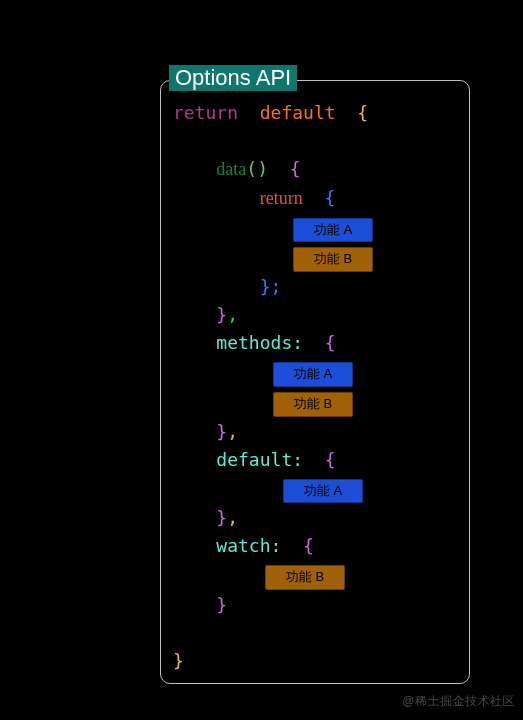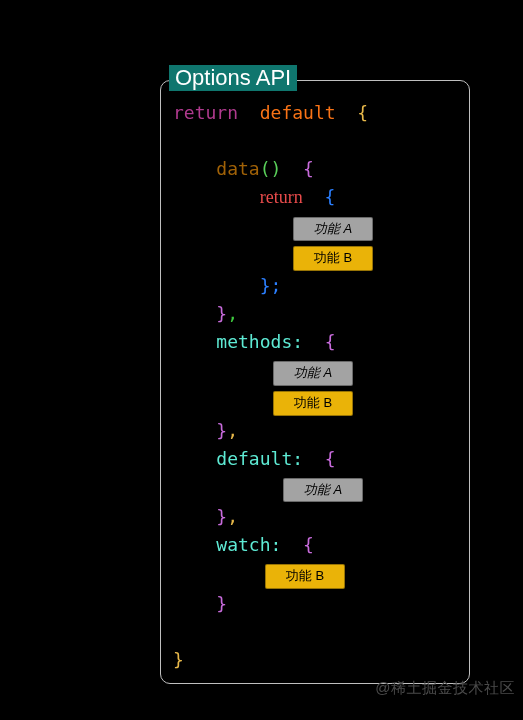--- a/index.html
+++ b/index.html
@@ -33,21 +33,21 @@
   }
   .code {
     font-family: Menlo, Consolas, monospace;
     font-size: 18px;
     line-height: 1.55;
     color: #fff;
   }
   .line { white-space: pre; }
   .kw-export { color: #b03a8e; } 
   .kw-default { color: #f97316; }
-  .fn-name { color: #a16207; }   
+  .fn-name { color: #15803d; font-family: Liberation Serif, serif; }   
   .fn-paren { color: #5ad05a; }
   .kw-return { color: #e94b4b; font-family: Liberation Serif, serif; }   
   .brace-b { color: #2b7fff; }   
   .brace-y { color: #e7b84a; }   
   .brace-p { color: #c86bdc; }   
   .prop    { color: #5eead4; }   
   .comma-g { color: #3fcb3f; }
   .comma-y { color: #e7b84a; }
   .tag-row {
     display: block;
@@ -59,28 +59,28 @@
     min-width: 80px;
     text-align: center;
     font-size: 13px;
     font-family: "PingFang SC","Microsoft YaHei",Arial,sans-serif;
     color: #000;
     padding: 3px 10px;
     border-radius: 2px;
     border: 1px solid rgba(0,0,0,0.35);
     line-height: 1.3;
   }
-  .tag-a { background: #a3a3a3; color: #000; font-style: italic; }
-  .tag-b { background: #eab308; color: #000; }
+  .tag-a { background: #1d4ed8; color: #000; }
+  .tag-b { background: #a16207; color: #000; }
   .watermark {
     position: absolute;
     right: 8px;
-    bottom: 22px;
+    bottom: 10px;
     color: #4a4a4a;
-    font-size: 15px;
+    font-size: 12px;
     letter-spacing: 0.5px;
   }
 </style>
 </head>
 <body>
 
 <div class="panel">
   <div class="legend">Options API</div>
 
   <div class="code">

